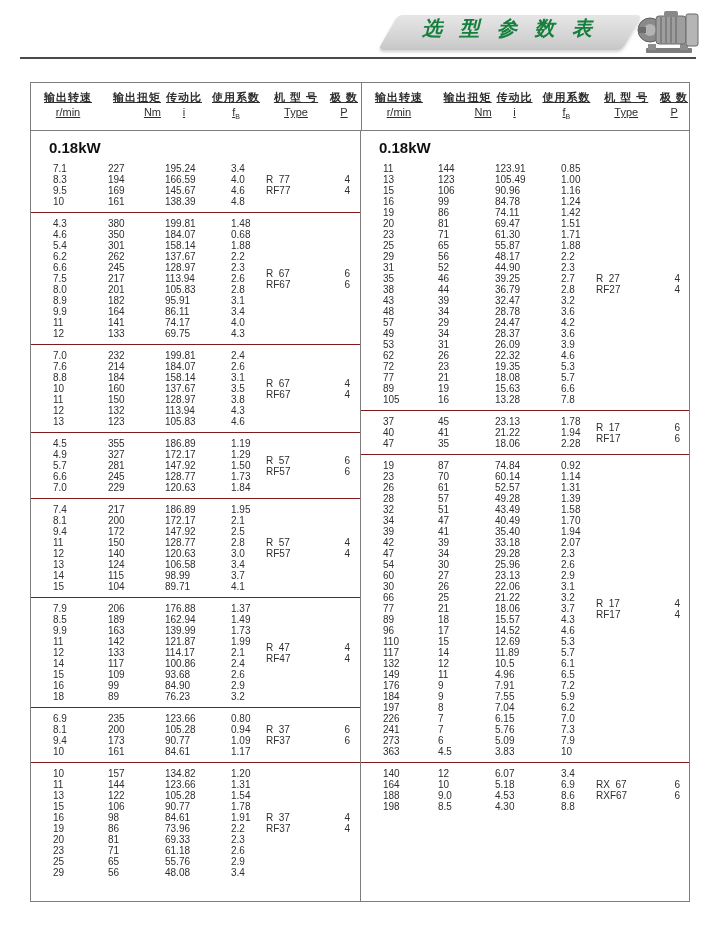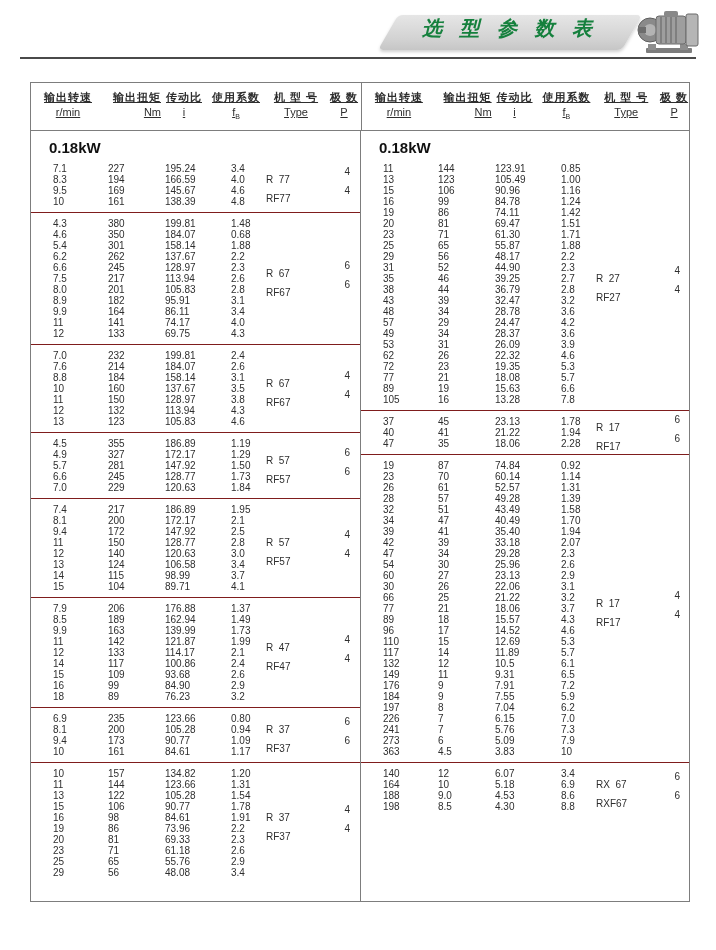--- a/index.html
+++ b/index.html
@@ -42,21 +42,21 @@
 
   .power-label{font-size:15px;font-weight:bold;margin:8px 0 2px 18px;color:#111;}
 
   .group{position:relative;padding:5px 0;border-bottom:1px solid #7f1d1d;}
   .group:last-child{border-bottom:none;}
   .row{display:grid;grid-template-columns:55px 57px 66px 54px;padding-left:22px;}
   .cell{font-size:10px;line-height:11px;white-space:pre;}
 
   .models{position:absolute;left:235px;top:50%;transform:translateY(-50%);width:84px;}
   .model-line{display:flex;justify-content:space-between;font-size:10px;line-height:11px;}
-  .model-type{white-space:pre;margin-top:8px;}
+  .model-type{white-space:pre;}
 </style>
 </head>
 <body>
 
 <div class="page">
 
   <div class="banner"></div>
   <div class="banner-title">选 型 参 数 表</div>
 
   <svg class="motor" width="68" height="52" viewBox="0 0 68 52">
@@ -867,21 +867,21 @@
             </div>
             <div class="row">
               <span class="cell">132</span>
               <span class="cell">12</span>
               <span class="cell">10.5</span>
               <span class="cell">6.1</span>
             </div>
             <div class="row">
               <span class="cell">149</span>
               <span class="cell">11</span>
-              <span class="cell">9.31</span>
+              <span class="cell">4.96</span>
               <span class="cell">6.5</span>
             </div>
             <div class="row">
               <span class="cell">176</span>
               <span class="cell">9</span>
               <span class="cell">7.91</span>
               <span class="cell">7.2</span>
             </div>
             <div class="row">
               <span class="cell">184</span>

